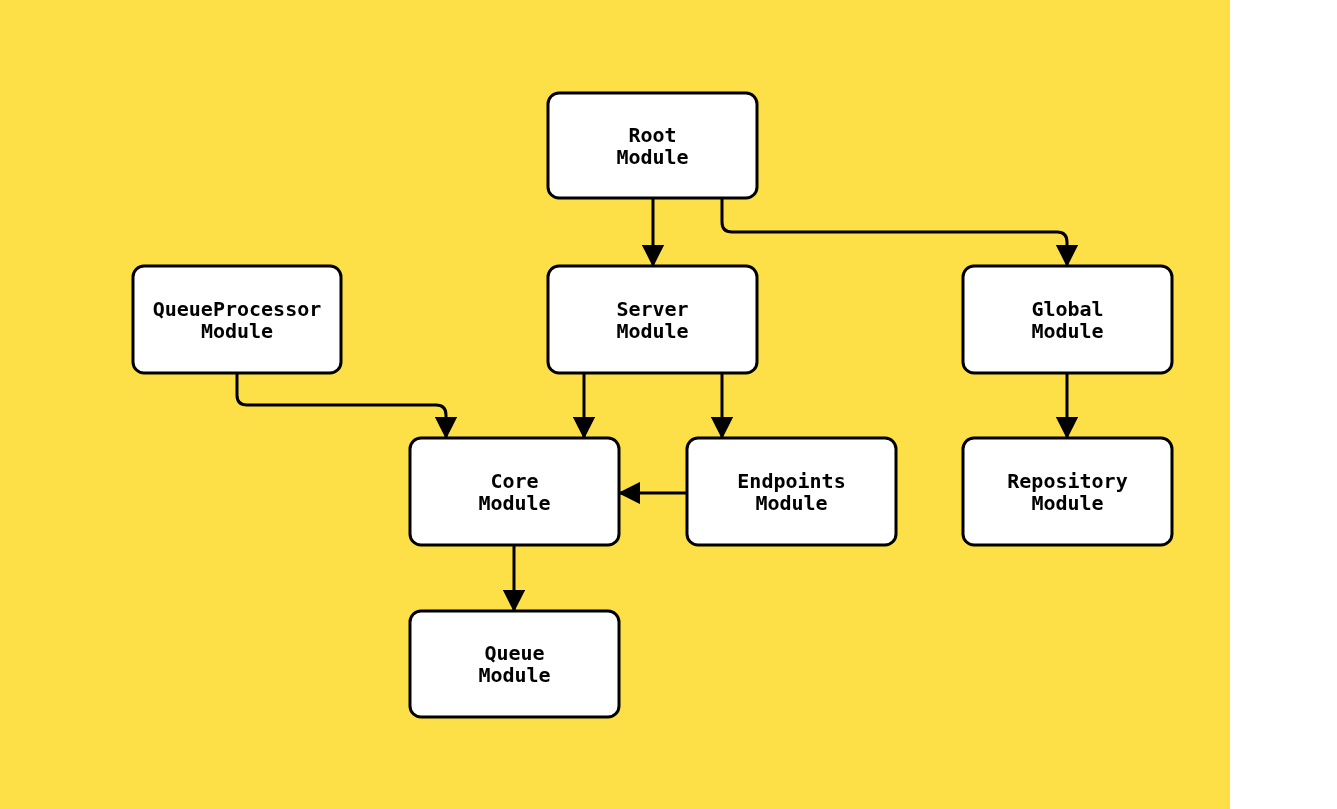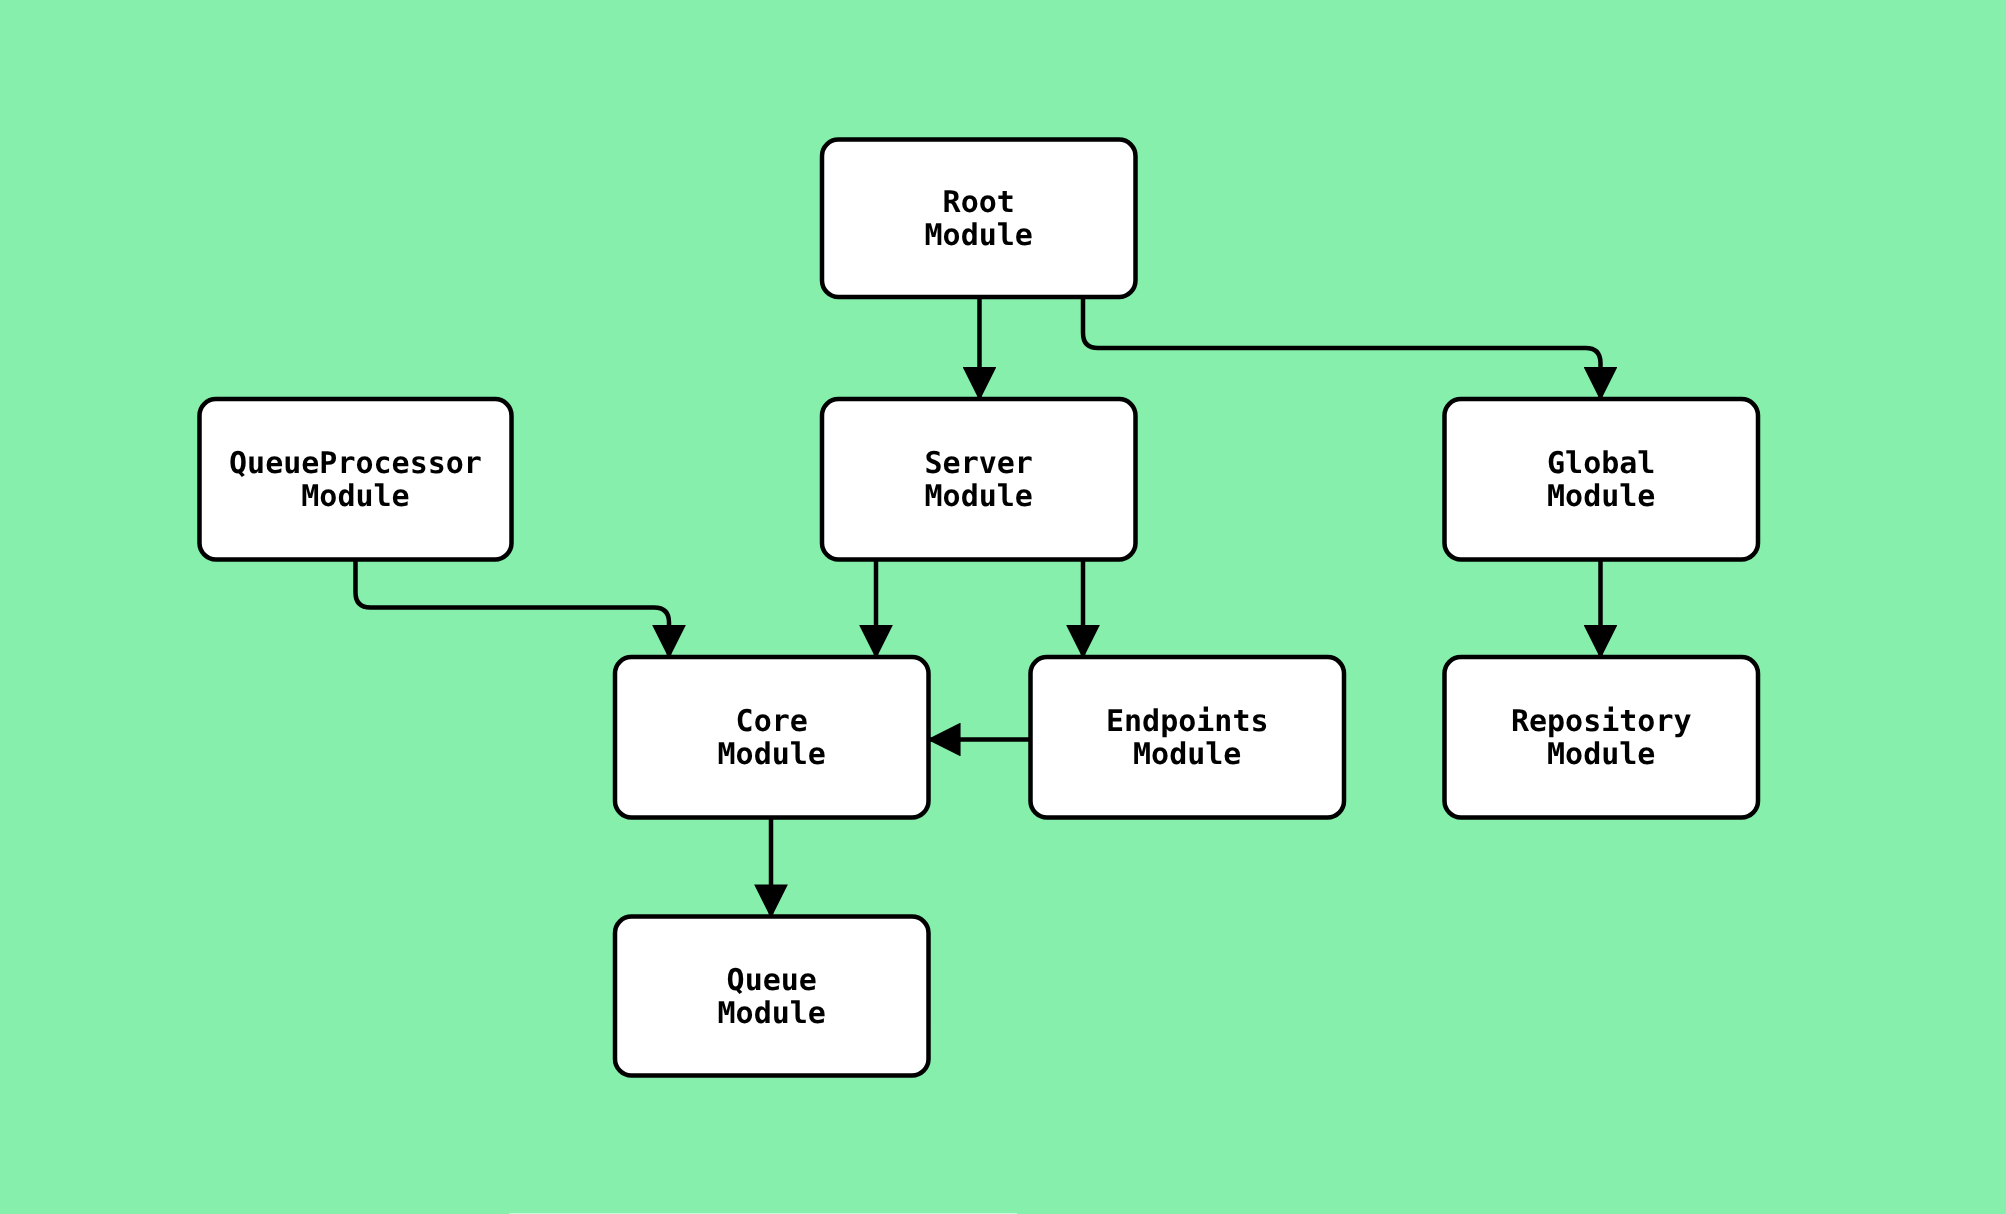--- a/index.html
+++ b/index.html
@@ -2,23 +2,23 @@
 <html><head>
 <meta charset="utf-8">
 <style>
   html, body {
     margin: 0;
     padding: 0;
     background: #ffffff;
   }
   .canvas-wrap {
     position: relative;
-    width: 1337px;
+    width: 1230px;
     height: 809px;
-    background: #86efac;
+    background: #fde047;
     overflow: hidden;
   }
   svg {
     display: block;
     width: 1337px;
     height: 809px;
   }
   .edge {
     fill: none;
     stroke: #000000;

